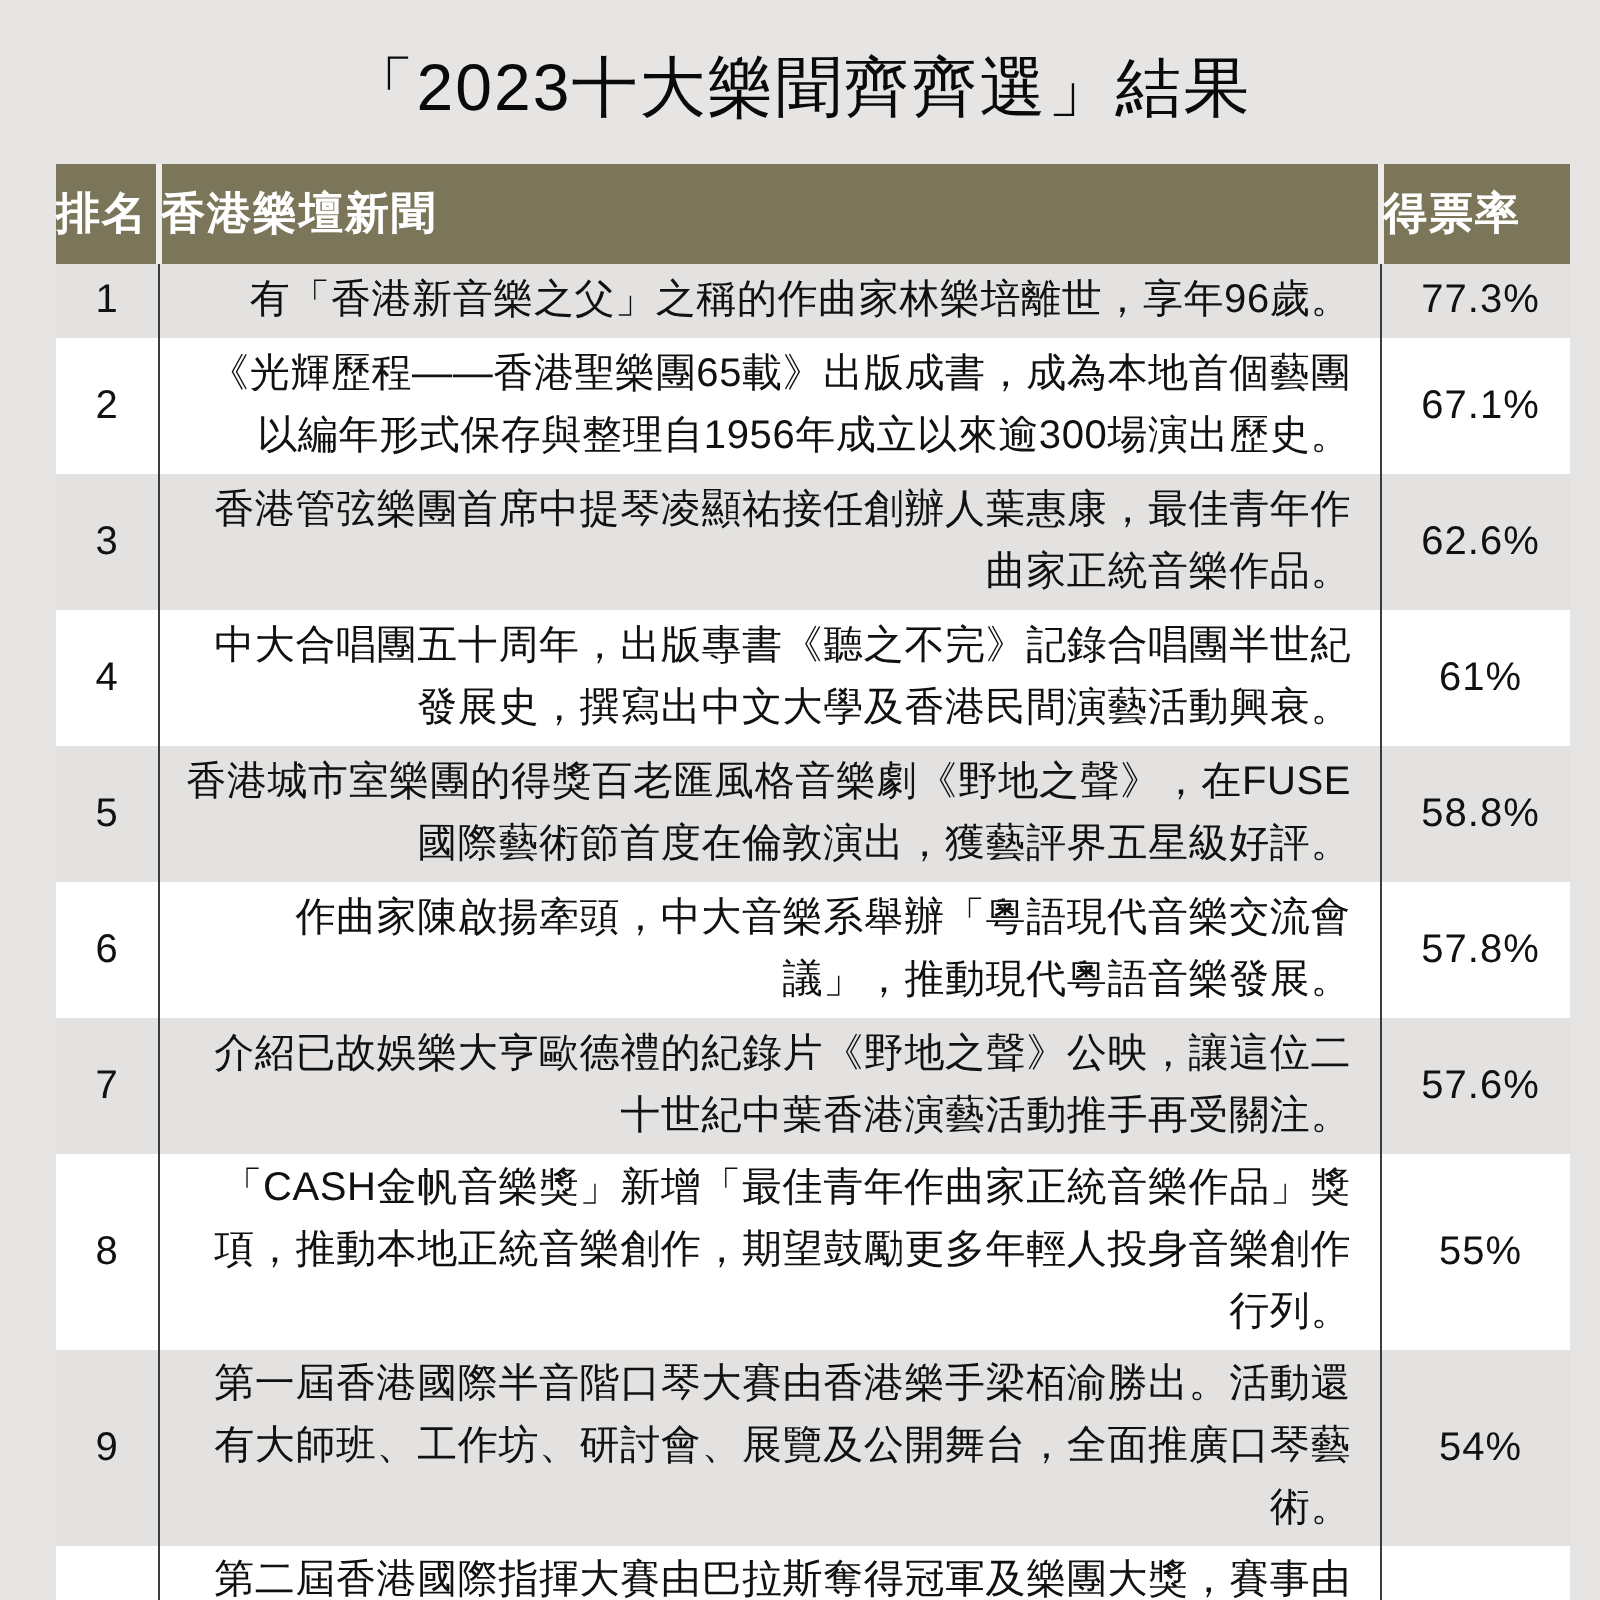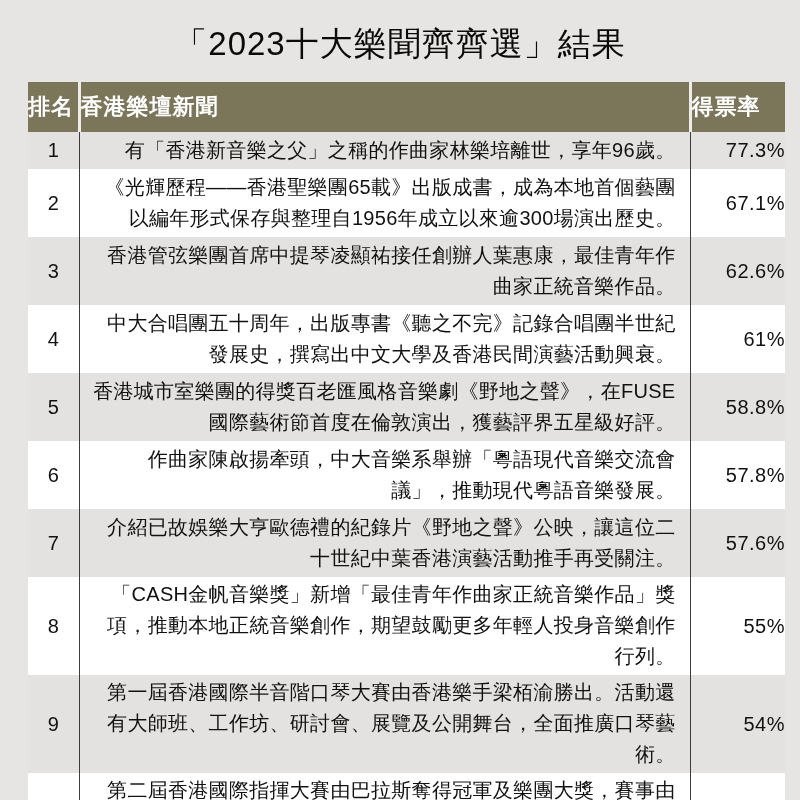--- a/index.html
+++ b/index.html
@@ -74,21 +74,21 @@
     letter-spacing:0;
   }
   td.news{
     padding:2px 14px 3px 12px;
     line-height:31px;
     letter-spacing:0.3px;
     text-align:right;
   }
   td.rate{
     padding-left:5px;
-    text-align:right;
+    text-align:center;
     letter-spacing:0.5px;
   }
 </style>
 </head>
 <body>
 
 <h1 class="page-title">「2023十大樂聞齊齊選」結果</h1>
 
 <div class="table-wrap">
   <table class="results">

